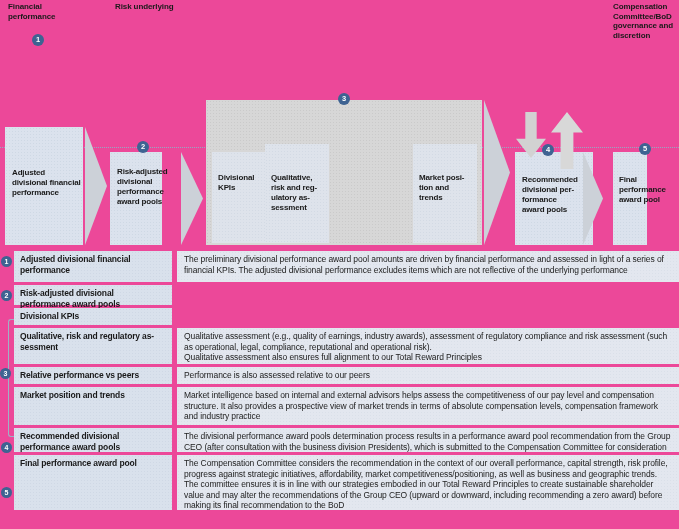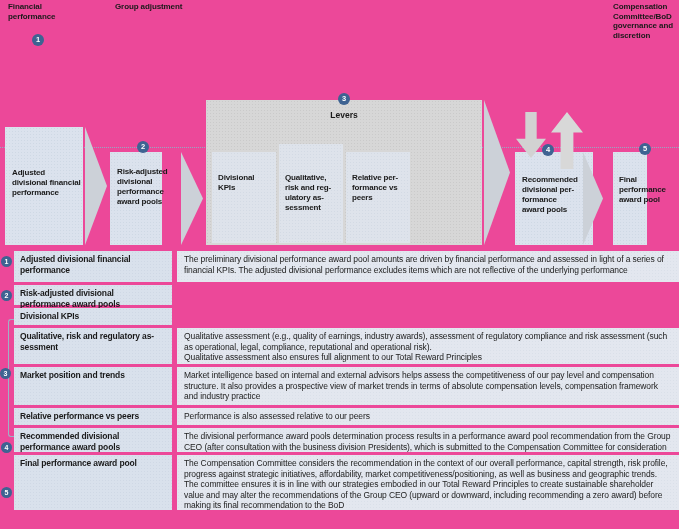--- a/index.html
+++ b/index.html
@@ -38,21 +38,21 @@
 </style>
 </head>
 <body>
 
 <div class="canvas">
 
   <div class="diagram">
 
     <div class="hd" style="left:8px;top:2px;width:86px">Financial
 performance</div>
-    <div class="hd" style="left:115px;top:2px;width:130px">Group adjustment</div>
+    <div class="hd" style="left:115px;top:2px;width:130px">Risk underlying</div>
     <div class="hd" style="left:613px;top:2px;width:70px">Compensation
 Committee/BoD
 governance and
 discretion</div>
 
     <div class="dotline"></div>
 
     <div class="numc" style="left:32px;top:34px">1</div>
     <div class="bx" style="left:5px;top:127px;width:78px;height:118px">
       <div class="bxlabel" style="left:7px;top:41px;width:100px">Adjusted
@@ -65,35 +65,34 @@
     <div class="bx" style="left:110px;top:152px;width:52px;height:93px">
       <div class="bxlabel" style="left:7px;top:15px;width:78px">Risk-adjusted
 divisional
 performance
 award pools</div>
     </div>
     <div class="arr" style="left:181px;top:152px;width:22px;height:93px"></div>
 
     <div class="numc" style="left:338px;top:93px">3</div>
     <div class="gray" style="left:206px;top:100px;width:276px;height:145px"></div>
-    <div class="levers-title">Levers</div>
     <div class="lever" style="left:212px;top:152px;width:64px;height:91px">
       <div class="bxlabel" style="left:6px;top:21px;width:70px">Divisional
 KPIs</div>
     </div>
-    <div class="lever" style="left:279px;top:144px;width:64px;height:99px">
+    <div class="lever" style="left:265px;top:144px;width:64px;height:99px">
       <div class="bxlabel" style="left:6px;top:29px;width:70px">Qualitative,
 risk and reg-
 ulatory as-
 sessment</div>
     </div>
-    <div class="lever" style="left:346px;top:152px;width:64px;height:91px">
-      <div class="bxlabel" style="left:6px;top:21px;width:70px">Relative per-
-formance vs
-peers</div>
+    <div class="lever" style="left:413px;top:144px;width:64px;height:99px">
+      <div class="bxlabel" style="left:6px;top:29px;width:70px">Market posi-
+tion and
+trends</div>
     </div>
     <div class="arr" style="left:484px;top:100px;width:26px;height:145px"></div>
 
     <div class="arr-down" style="left:516px;top:112px;width:30px;height:46px"></div>
     <div class="arr-up" style="left:551px;top:112px;width:32px;height:57px"></div>
 
     <div class="numc" style="left:542px;top:144px">4</div>
     <div class="bx" style="left:515px;top:152px;width:78px;height:93px">
       <div class="bxlabel" style="left:7px;top:23px;width:84px">Recommended
 divisional per-
@@ -138,31 +137,31 @@
       <div class="sp"></div>
     </div>
     <div class="trow" style="height:36px">
       <div class="gut"></div>
       <div class="lcell">Qualitative, risk and regulatory as-
 sessment</div>
       <div class="sp"></div>
       <div class="dcell">Qualitative assessment (e.g., quality of earnings, industry awards), assessment of regulatory compliance and risk assessment (such as operational, legal, compliance, reputational and operational risk).
 Qualitative assessment also ensures full alignment to our Total Reward Principles</div>
     </div>
+    <div class="trow" style="height:17px">
+      <div class="gut"></div>
+      <div class="lcell">Relative performance vs peers</div>
+      <div class="sp"></div>
+      <div class="dcell">Performance is also assessed relative to our peers</div>
+    </div>
     <div class="trow" style="height:38px">
       <div class="gut"></div>
       <div class="lcell">Market position and trends</div>
       <div class="sp"></div>
       <div class="dcell">Market intelligence based on internal and external advisors helps assess the competitiveness of our pay level and compensation structure. It also provides a prospective view of market trends in terms of absolute compensation levels, compensation framework and industry practice</div>
-    </div>
-    <div class="trow" style="height:17px">
-      <div class="gut"></div>
-      <div class="lcell">Relative performance vs peers</div>
-      <div class="sp"></div>
-      <div class="dcell">Performance is also assessed relative to our peers</div>
     </div>
     <div class="trow" style="height:24px">
       <div class="gut"></div>
       <div class="lcell">Recommended divisional
 performance award pools</div>
       <div class="sp"></div>
       <div class="dcell">The divisional performance award pools determination process results in a performance award pool recommendation from the Group CEO (after consultation with the business division Presidents), which is submitted to the Compensation Committee for consideration</div>
     </div>
     <div class="trow" style="height:55px">
       <div class="gut"></div>

